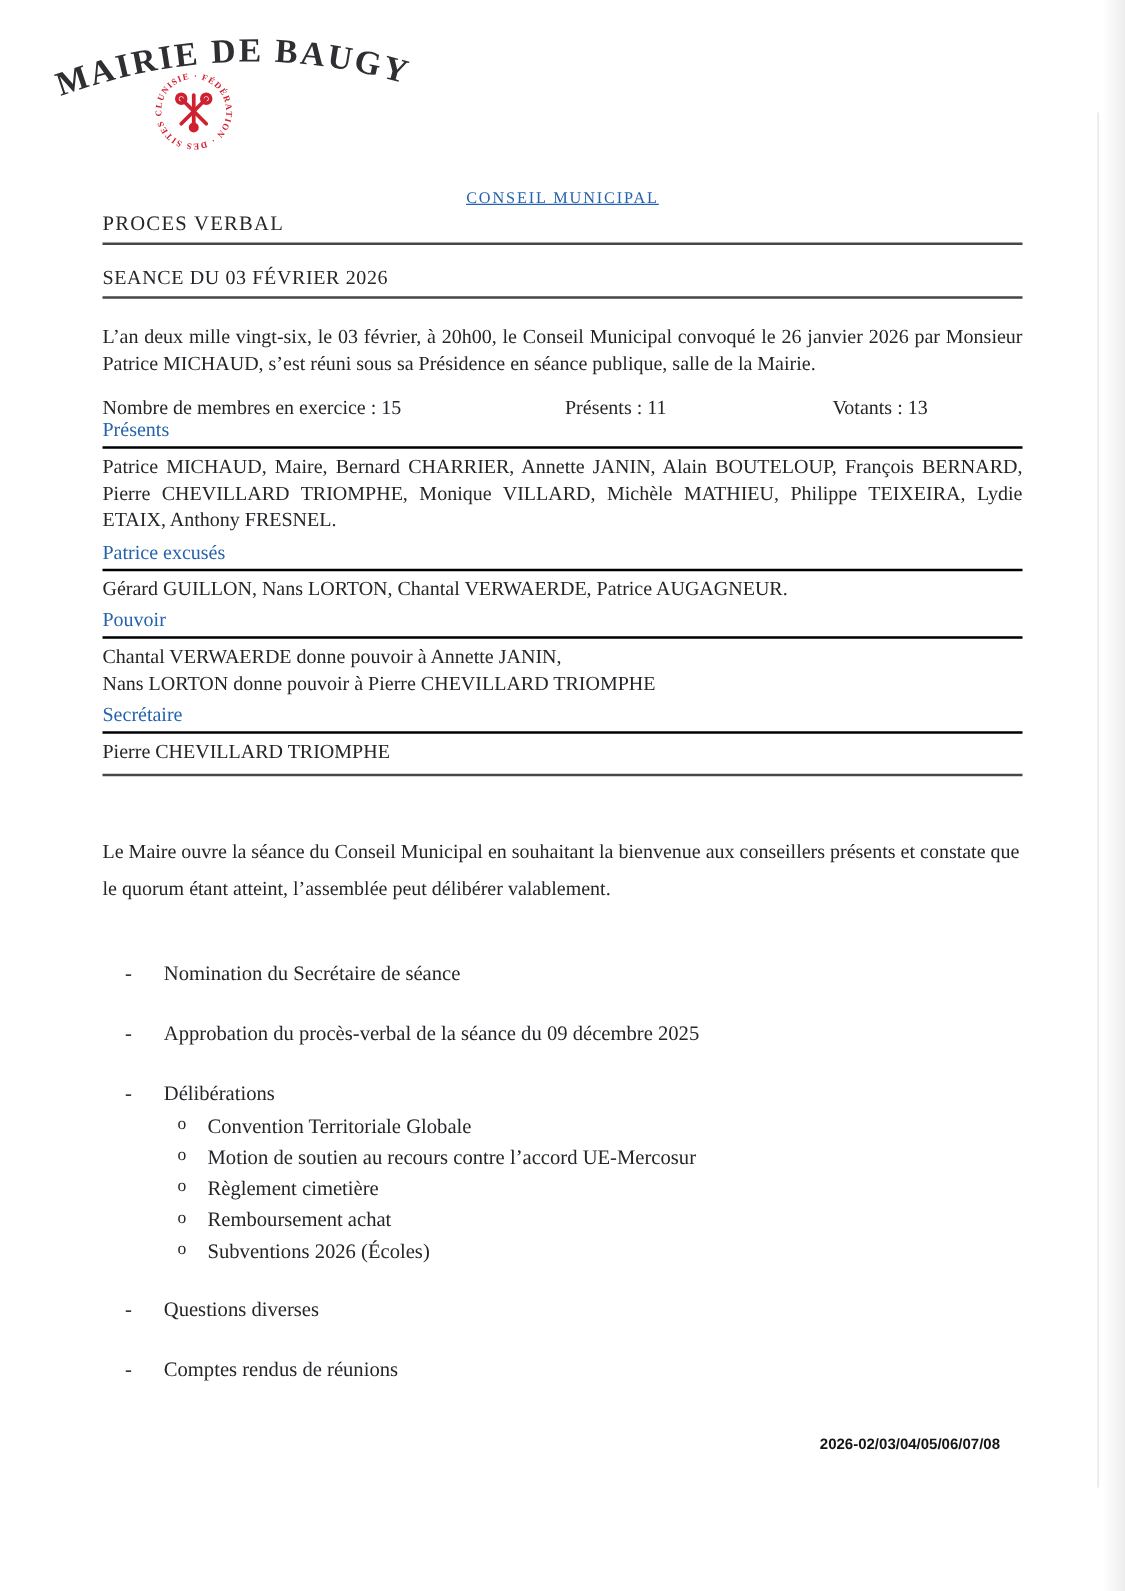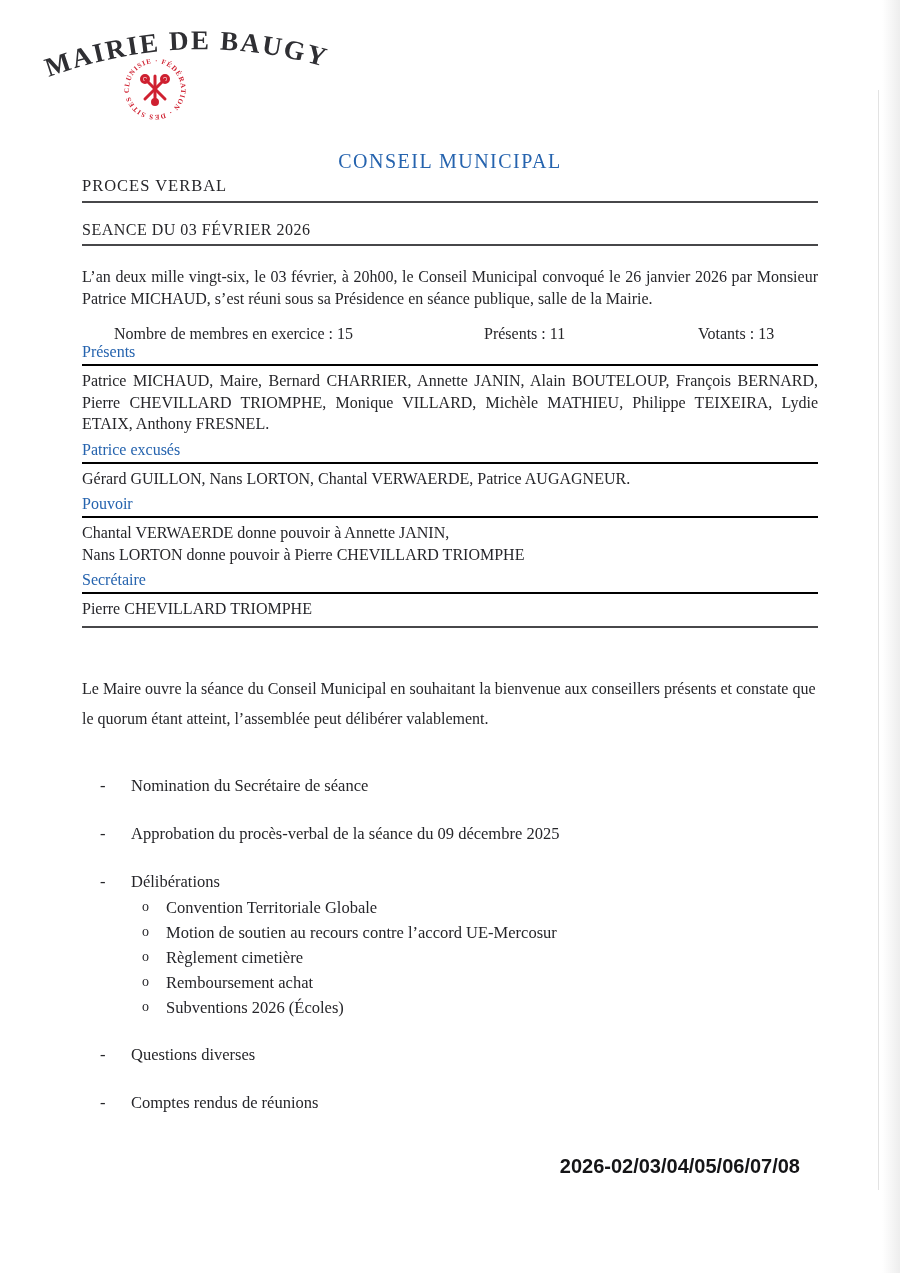--- a/index.html
+++ b/index.html
@@ -23,41 +23,41 @@
   }
 
   .logo-block { padding:16px 0 0 32px; height:122px; position:relative; }
   .arch-svg { display:block; }
   .emblem-svg { position:absolute; left:118px; top:52px; }
 
   .content { margin:0 82px; }
 
   .doc-title1 {
     text-align:center; color:var(--heading_blue);
-    font-size:20px; letter-spacing:1.5px; margin-top:12px;
+    font-size:13px; letter-spacing:1.5px; margin-top:12px;text-decoration:underline;
   }
   .doc-title2 {
     text-align:left; font-size:16.5px; letter-spacing:1px;
     padding:3px 0 5px 0;
     border-bottom:2px solid #47474a;
   }
   .seance-row {
     text-align:left; font-size:16px; letter-spacing:0.5px;
     padding:3px 0 5px 0;
     border-bottom:2px solid #47474a;
     margin-top:15px;
   }
 
   .intro {
     margin:20px 0 0 0; font-size:16px; line-height:21.5px;
     text-align:justify;
   }
 
   .counts-row {
-    display:flex; margin-top:16px; font-size:16px;margin-left:32px;
+    display:flex; margin-top:16px; font-size:16px;
   }
   .counts-row .c-membres { width:370px; }
   .counts-row .c-presents { width:214px; }
   .counts-row .c-votants { flex:1; }
 
   .sec-head {
     color:var(--heading_blue); font-size:16px;
     border-bottom:2px solid #000000; padding-bottom:3px;
   }
   .sec-body {
@@ -78,21 +78,21 @@
   .agenda { margin-top:42px; }
   .agenda-item { display:flex; margin:0 0 28px 18px; font-size:16.5px; }
   .agenda-item .marker { width:31px; flex:none; }
   .agenda-sub { margin:6px 0 0 0; }
   .agenda-subitem { display:flex; margin:0 0 5px 60px; font-size:16.5px; }
   .agenda-subitem .marker { width:24px; flex:none; font-size:14px; padding-top:1px; }
 
   .footer-code {
     margin-top:42px; text-align:right; padding-right:18px;
     font-family:"Liberation Sans", sans-serif;
-    font-weight:bold; font-size:20px; color:#151517;
+    font-weight:bold; font-size:12px; color:#151517;
   }
 </style>
 </head>
 <body>
 
 <div class="page">
 
   <div class="logo-block">
     <svg class="arch-svg" width="310" height="70" viewBox="0 0 310 70">
       <defs>

